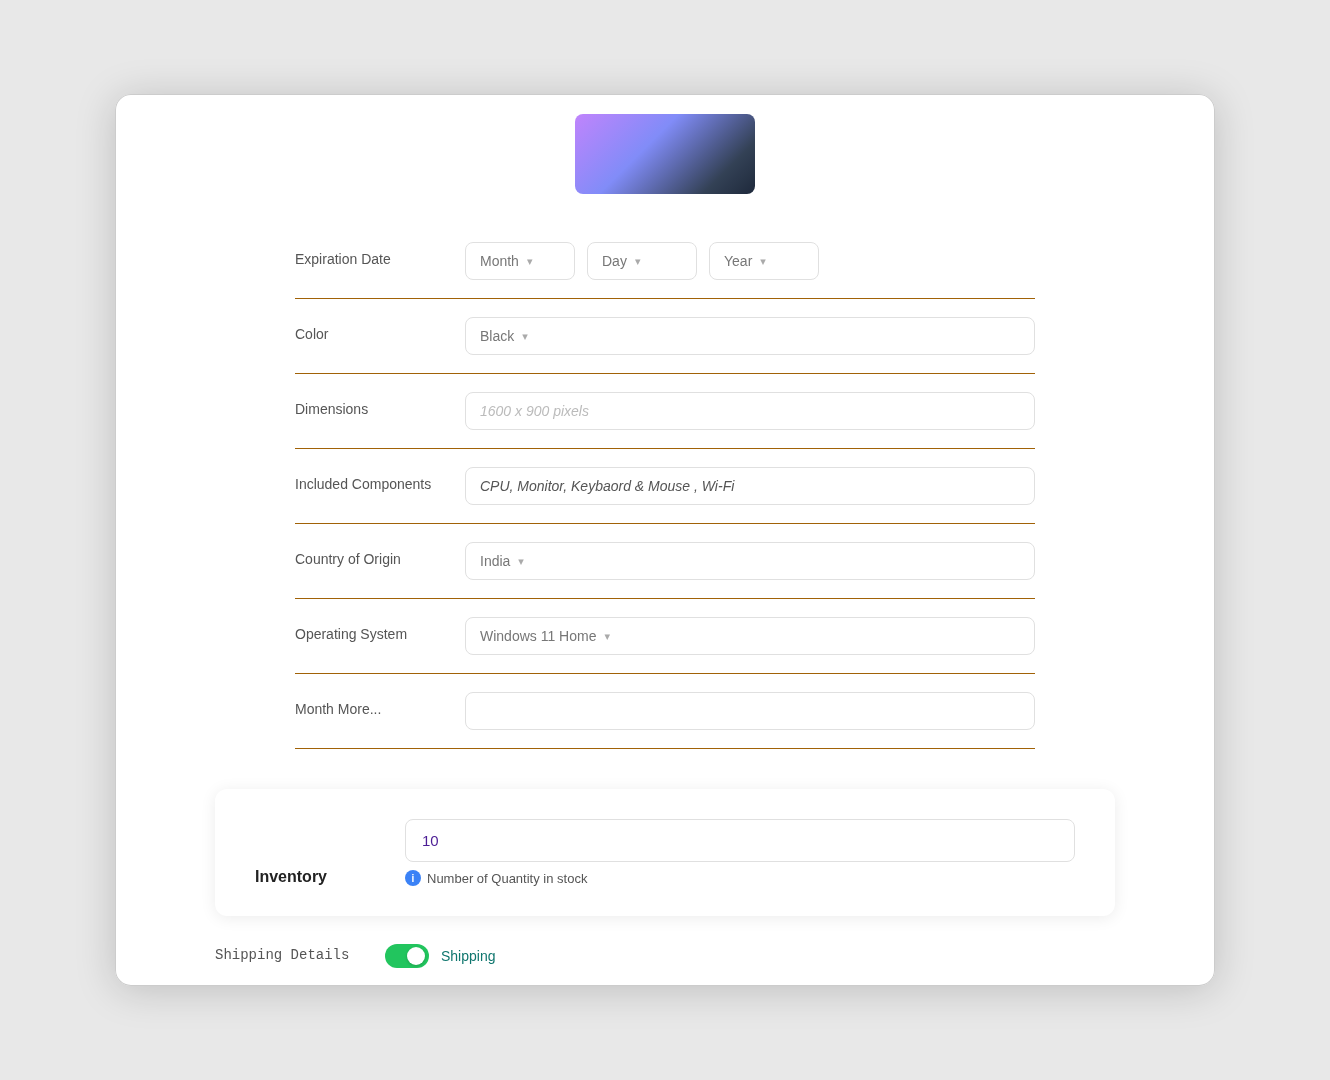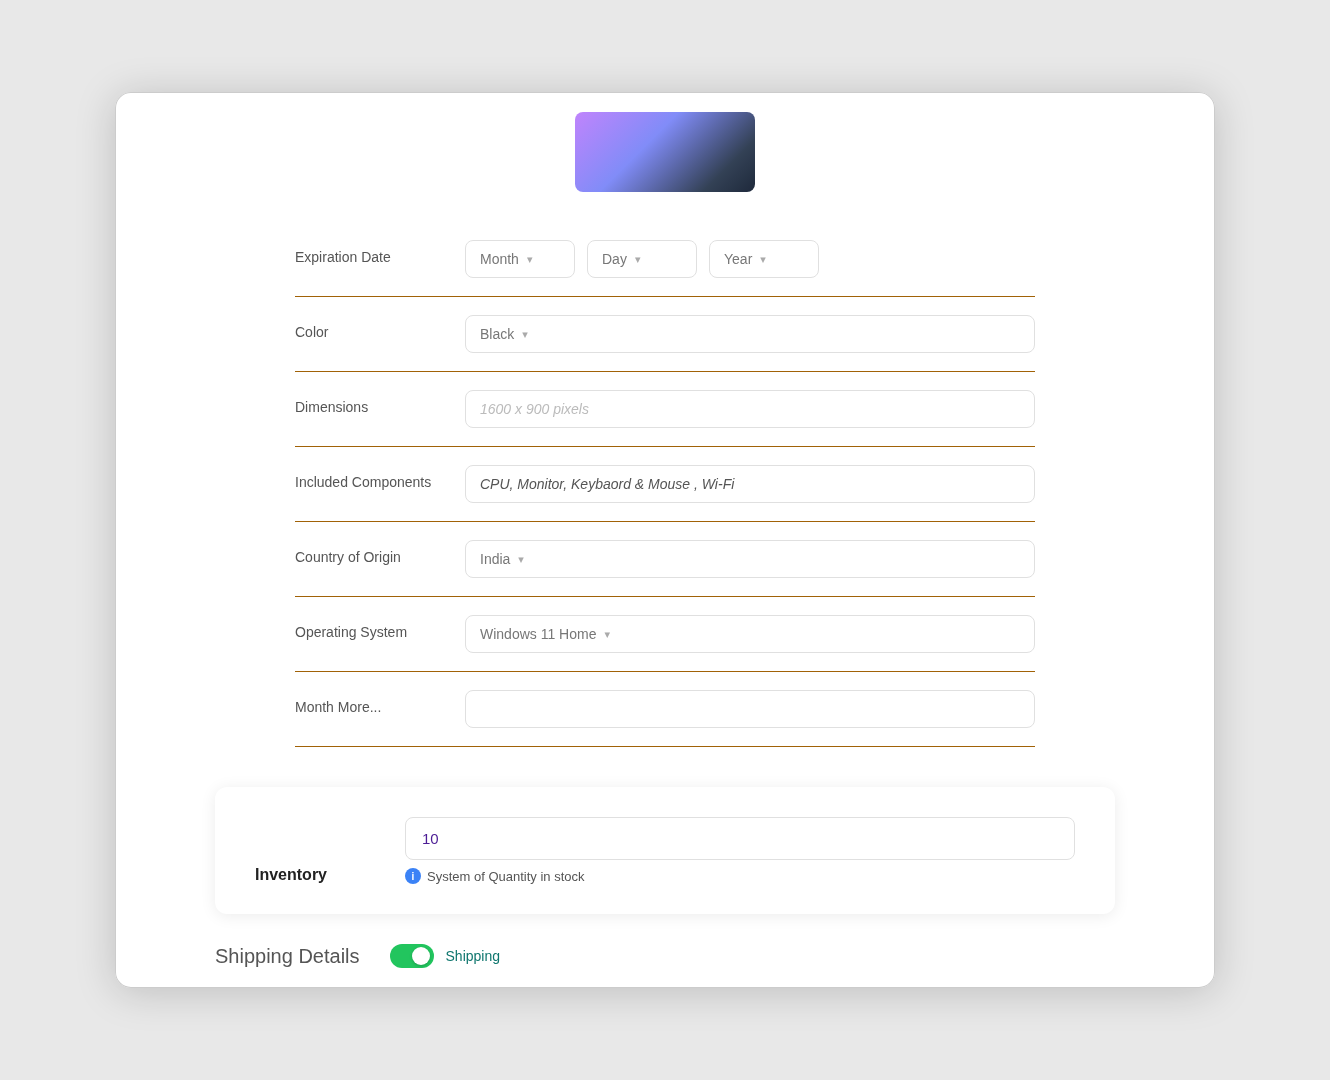--- a/index.html
+++ b/index.html
@@ -154,24 +154,25 @@
     .shipping-row {
       display: flex;
       align-items: center;
       padding: 18px 0;
       gap: 30px;
       margin: 0 100px;
       margin-top: 10px;
     }
     .shipping-label {
       min-width: 140px;
-      font-size: 20px;
+      font-size: 14px;
       color: #555;
       font-weight: 500;
       line-height: 1.4;
+      font-family: Liberation Mono, monospace;
     }
     .shipping-control {
       display: flex;
       align-items: center;
       gap: 12px;
     }
     
     .toggle-wrap {
       position: relative;
       width: 44px;
@@ -284,21 +285,21 @@
 
   </div>
 
   <div class="inventory-section">
     <div class="inventory-row">
       <div class="inventory-label">Inventory</div>
       <div class="inventory-input-wrap">
         <input class="inventory-input" type="text" value="10" style="">
         <div class="inventory-hint">
           <span class="info-icon">i</span>
-          <span>System of Quantity in stock</span>
+          <span>Number of Quantity in stock</span>
         </div>
       </div>
     </div>
   </div>
 
   <div class="shipping-row">
     <div class="shipping-label">Shipping Details</div>
     <div class="shipping-control">
       <div class="toggle-wrap">
         <div class="toggle-track">

